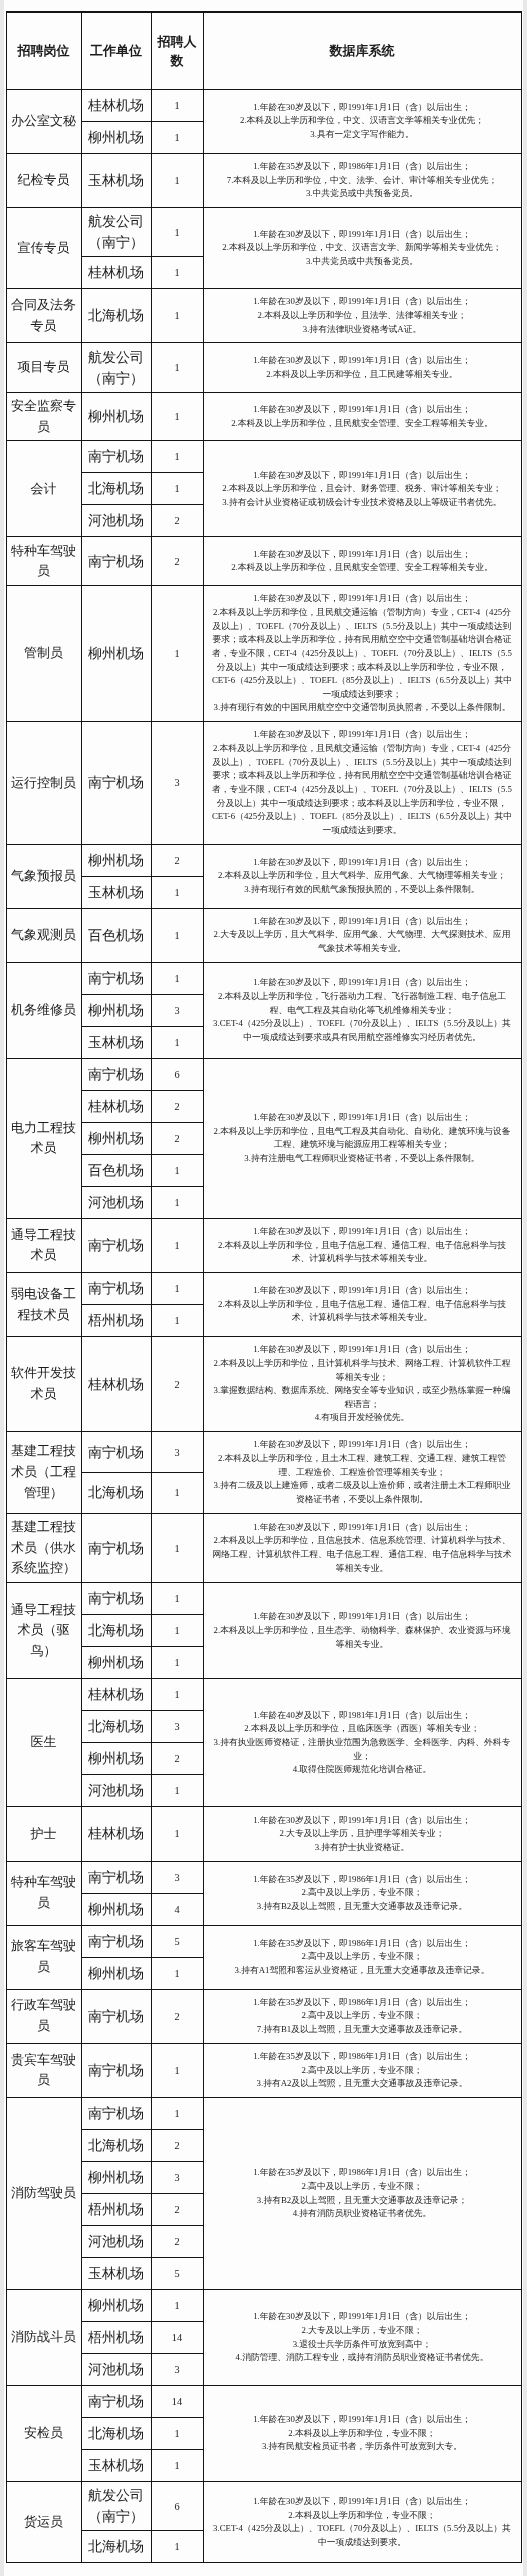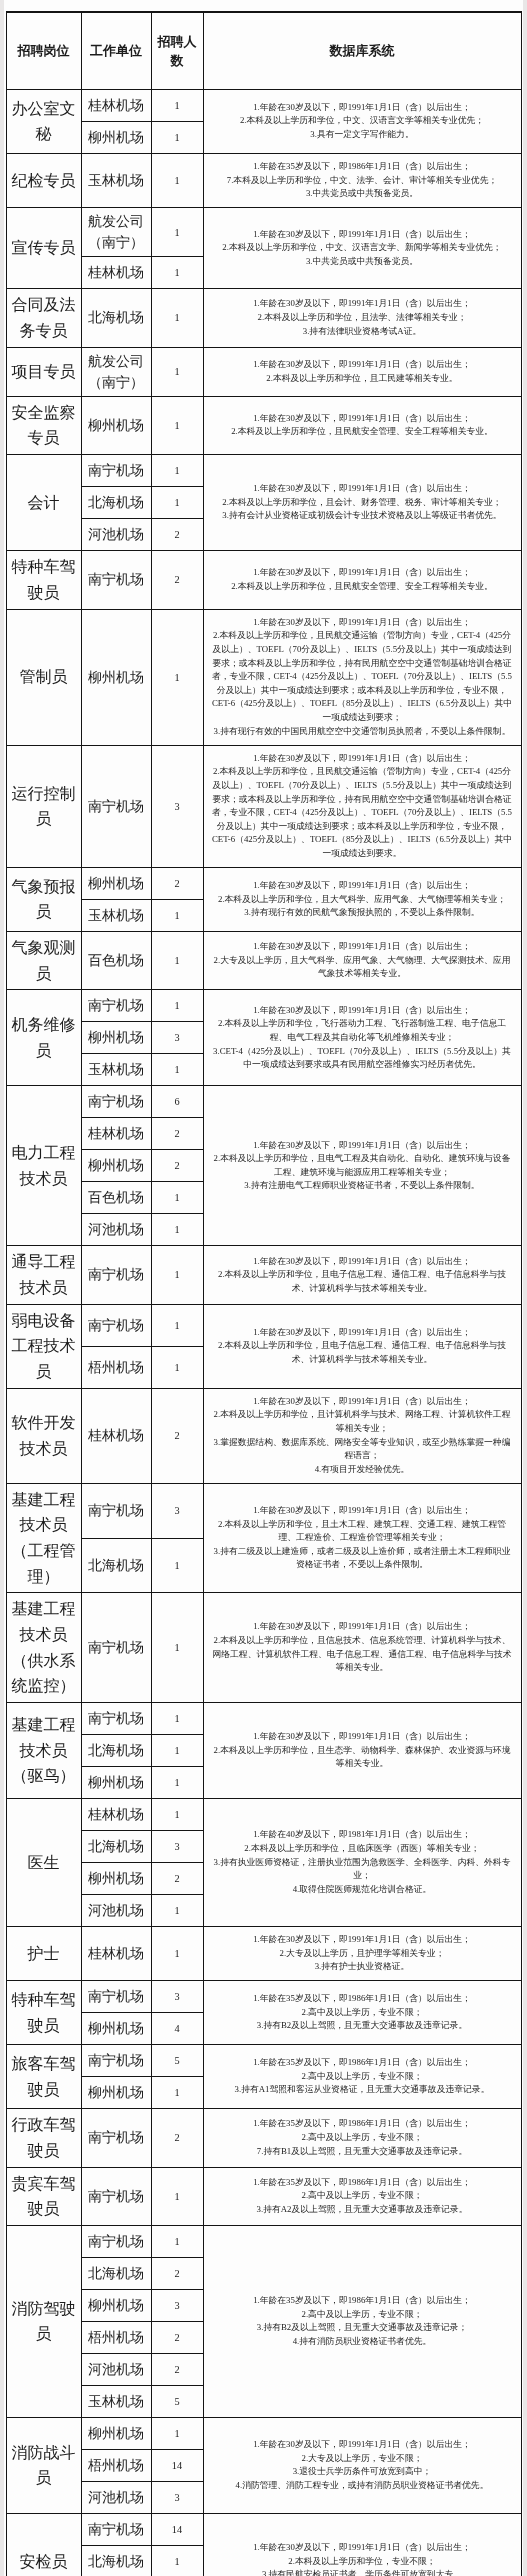--- a/index.html
+++ b/index.html
@@ -44,21 +44,21 @@
   th{
     height:77px;
     font-size:13px;
     font-weight:bold;
     text-align:center;
     padding:2.1px 5.2px;
     line-height:1.5;
   }
   td.pos{
     text-align:center;
-    font-size:16px;
+    font-size:13px;
     padding:3.1px 4.1px;
     line-height:1.6;
   }
   td.unit{
     text-align:center;
     font-size:14px;
     height:32px;
     padding:3.1px 4.1px;
     line-height:1.5;
   }
@@ -327,21 +327,21 @@
         <tr class="group-start">
           <td class="pos" rowspan="1">基建工程技术员（供水系统监控）</td>
           <td class="unit">南宁机场</td>
           <td class="count">1</td>
           <td class="cond" rowspan="1">
             <div>1.年龄在30岁及以下，即1991年1月1日（含）以后出生；</div>
             <div>2.本科及以上学历和学位，且信息技术、信息系统管理、计算机科学与技术、网络工程、计算机软件工程、电子信息工程、通信工程、电子信息科学与技术等相关专业。</div>
           </td>
         </tr>
         <tr class="group-start">
-          <td class="pos" rowspan="3">基建工程技术员（驱鸟）</td>
+          <td class="pos" rowspan="3">通导工程技术员（驱鸟）</td>
           <td class="unit">南宁机场</td>
           <td class="count">1</td>
           <td class="cond" rowspan="3">
             <div>1.年龄在30岁及以下，即1991年1月1日（含）以后出生；</div>
             <div>2.本科及以上学历和学位，且生态学、动物科学、森林保护、农业资源与环境等相关专业。</div>
           </td>
         </tr>
         <tr>
           <td class="unit">北海机场</td>
           <td class="count">1</td>

